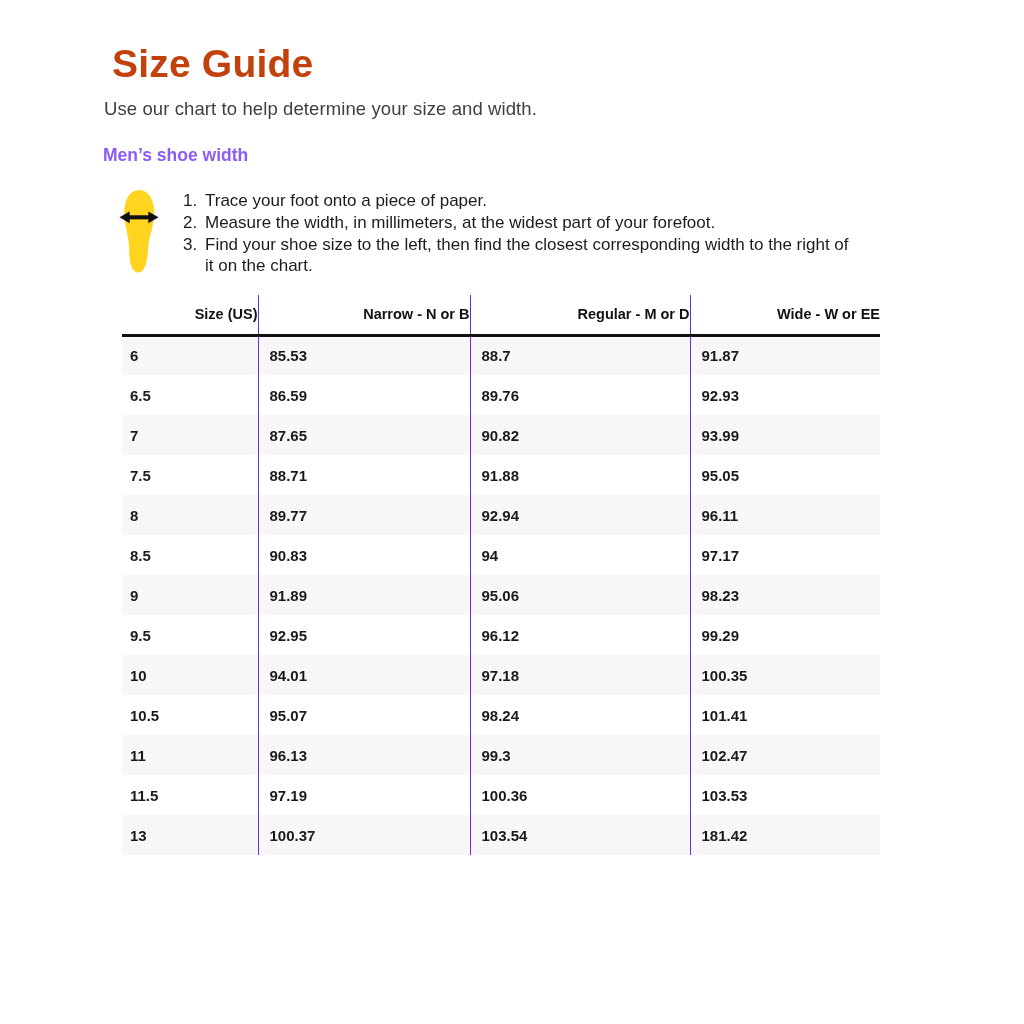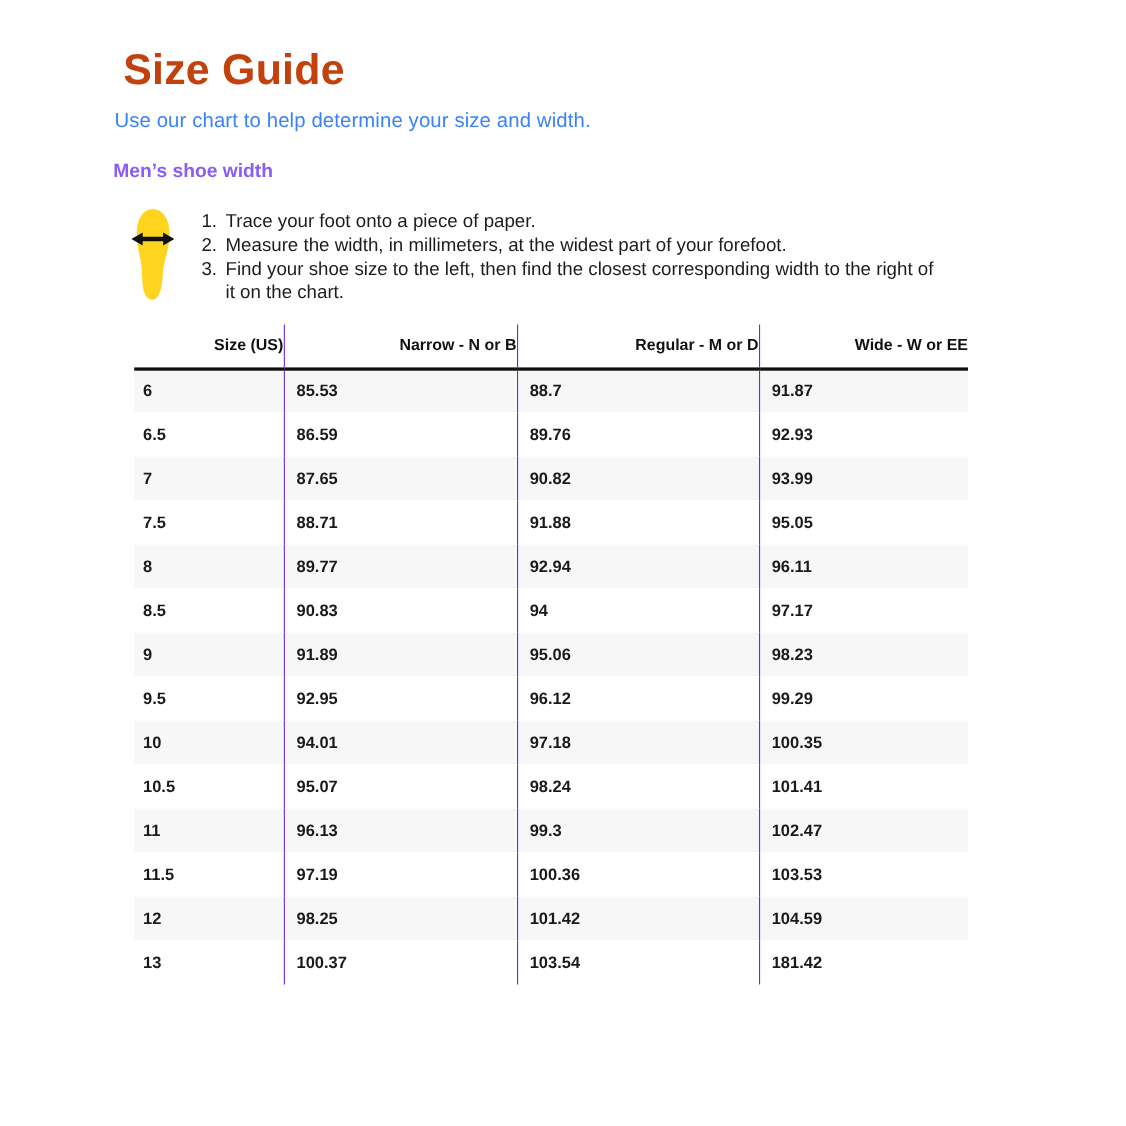--- a/index.html
+++ b/index.html
@@ -17,21 +17,21 @@
   .title {
     font-size: 39px;
     font-weight: 800;
     letter-spacing: 0.2px;
     margin: 12px;
     color: #c2410c;
   }
   .subtitle {
     font-size: 18.5px;
     font-weight: 400;
-    color: #3b82f6;
+    color: #404040;
     margin: 12px 0 0 4px;
     letter-spacing: 0.1px;
   }
   .section-heading {
     font-size: 17.5px;
     font-weight: 700;
     color: #8b5cf6;
     margin: 25px 0 0 3px;
   }
 
@@ -214,26 +214,20 @@
         <td>99.3</td>
         <td>102.47</td>
       </tr>
       <tr>
         <td>11.5</td>
         <td>97.19</td>
         <td>100.36</td>
         <td>103.53</td>
       </tr>
       <tr>
-        <td>12</td>
-        <td>98.25</td>
-        <td>101.42</td>
-        <td>104.59</td>
-      </tr>
-      <tr>
         <td>13</td>
         <td>100.37</td>
         <td>103.54</td>
         <td>181.42</td>
       </tr>
     </tbody>
   </table>
 
 </div>
 

